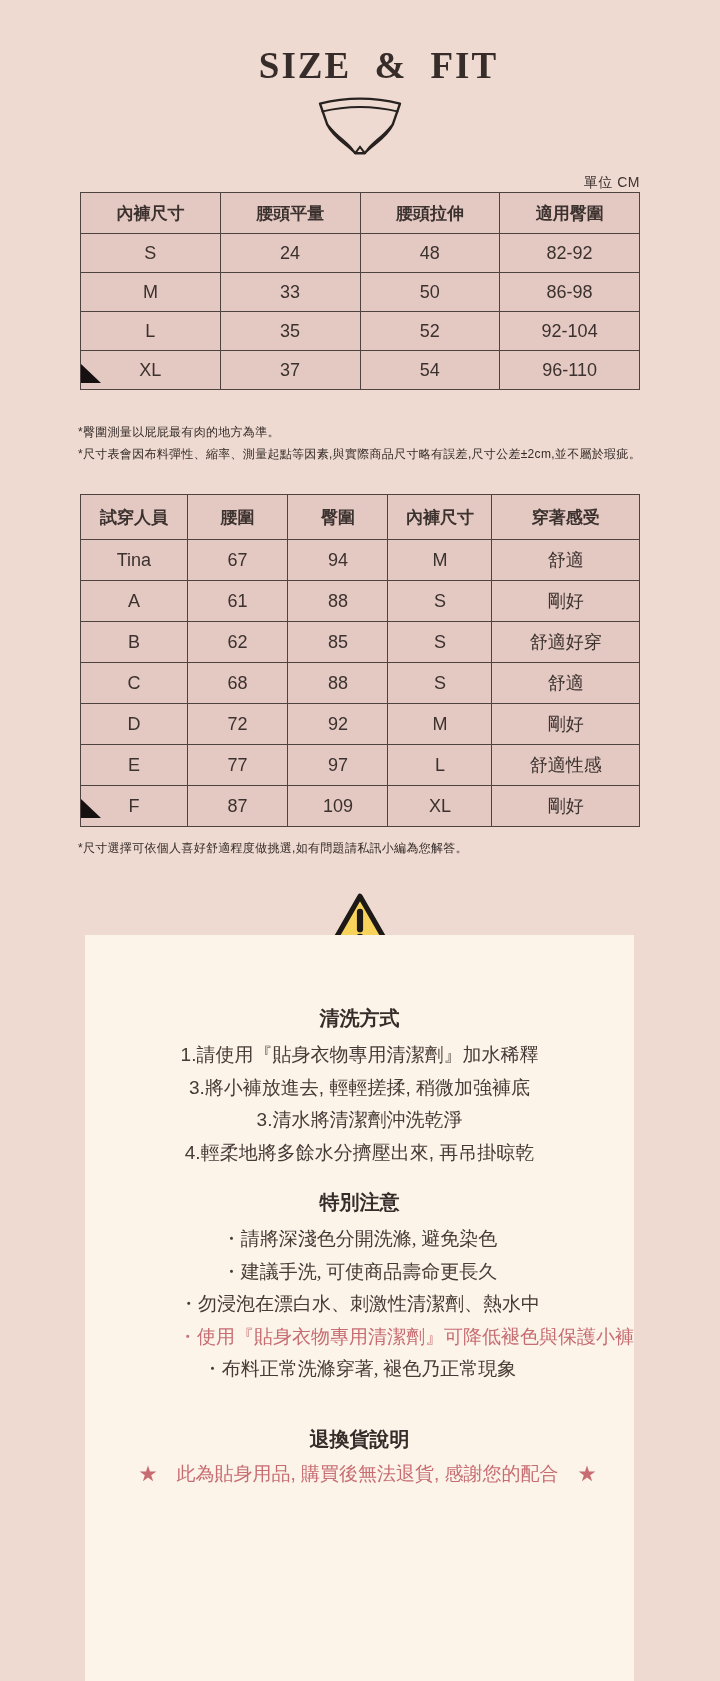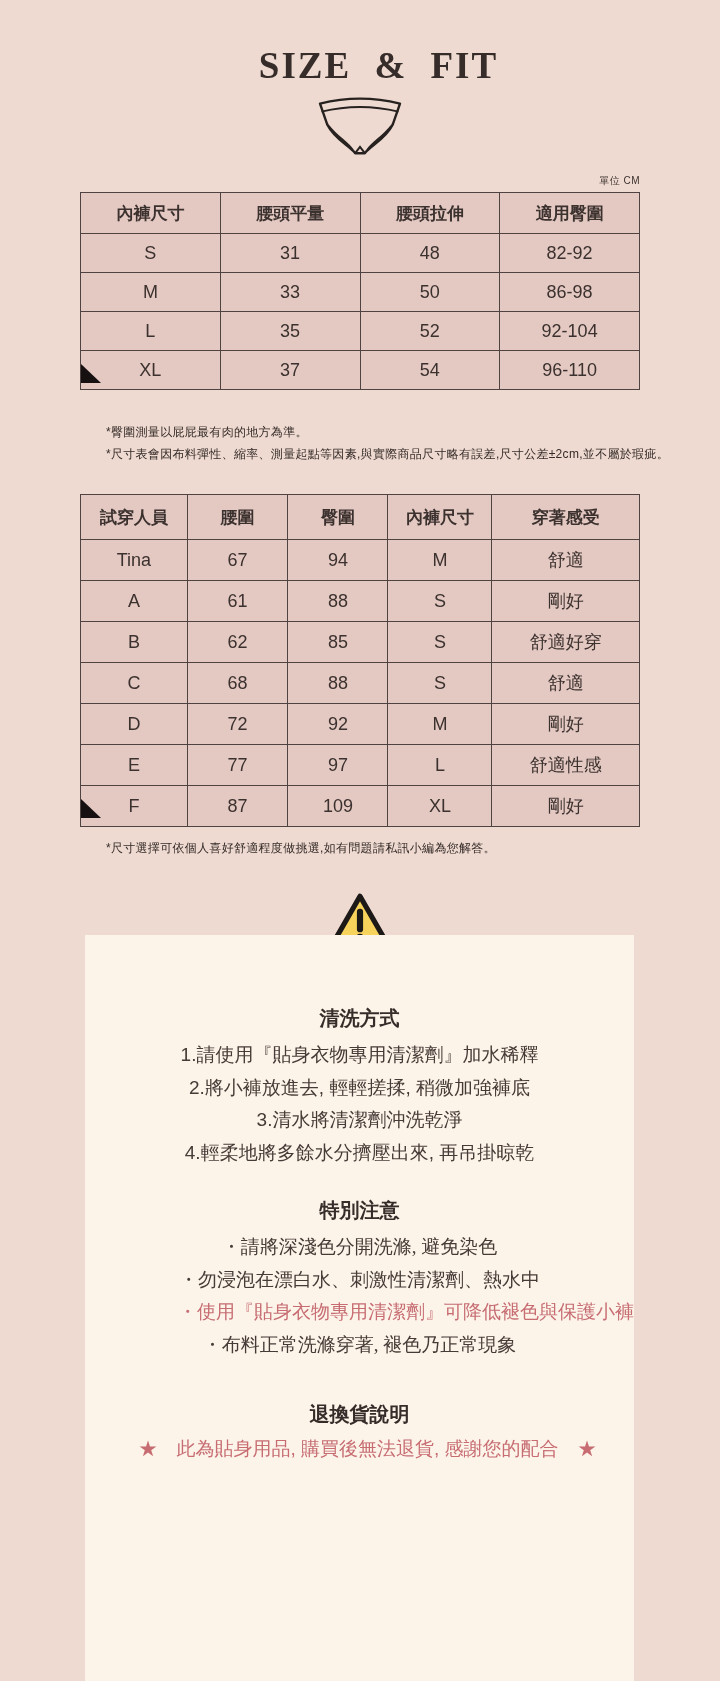--- a/index.html
+++ b/index.html
@@ -26,21 +26,21 @@
     word-spacing:12px;
     color:var(--text-dark,#362c29);
     padding-left:37px;
   }
   .panty-wrap{
     position:absolute; top:92px; left:50%;
     transform:translateX(-50%);
   }
   .unit{
     position:absolute; top:174px; right:80px;
-    font-size:10px; letter-spacing:.5px;
+    font-size:14px; letter-spacing:.5px;
     color:#3c322f;
   }
   table.tbl{
     position:absolute; left:80px; width:560px;
     border-collapse:collapse; table-layout:fixed;
     color:#3b312e;
   }
   .tbl th,.tbl td{
     border:1px solid var(--table-border,#4e4340);
     background:var(--cell-bg,#e4c8c2);
@@ -60,21 +60,20 @@
     background:var(--corner-black,#161110);
     clip-path:polygon(0 0,100% 100%,0 100%);
   }
   .corner1{left:81px; top:364px;}
   .corner2{left:81px; top:799px;}
   .note{
     position:absolute; left:78px;
     font-size:12px; font-weight:500;
     letter-spacing:.3px; white-space:nowrap;
     color:#352b28;
-    margin-left:28px;
   }
   .note1{top:424px;}
   .note2{top:446px;}
   .note3{top:840px;}
   .warning-wrap{
     position:absolute; top:891px; left:50%;
     transform:translateX(-50%);
   }
   .panel{
     position:absolute; left:85px; top:935px;
@@ -83,21 +82,21 @@
     text-align:center;
     color:#463b36;
   }
   .sec-title{
     font-size:20px; font-weight:700; line-height:26px;
     color:var(--text-dark,#362c29);
   }
   .wash-title{margin-top:70px;}
   .steps{margin-top:8px;}
   .steps .line{line-height:32.5px; font-size:19px;}
-  .notice-title{margin-top:28px;}
+  .notice-title{margin-top:20px;}
   .notice{margin-top:8px;}
   .notice .line{line-height:32.5px; font-size:19px;font-family:Liberation Serif, serif;}
   .line.accent{color:var(--accent-rose,#c76d72);text-align:right;}
   .return-title{margin-top:40px;}
   .return-note{
     margin-top:6px; font-size:19px; line-height:32px;
     color:var(--accent-rose,#c76d72);
     margin-left:16px;
   }
 </style>
@@ -131,21 +130,21 @@
       <tr>
         <th>內褲尺寸</th>
         <th>腰頭平量</th>
         <th>腰頭拉伸</th>
         <th>適用臀圍</th>
       </tr>
     </thead>
     <tbody>
       <tr>
         <td>S</td>
-        <td>31</td>
+        <td>24</td>
         <td>48</td>
         <td>82-92</td>
       </tr>
       <tr>
         <td>M</td>
         <td>33</td>
         <td>50</td>
         <td>86-98</td>
       </tr>
       <tr>
@@ -246,28 +245,29 @@
       <line x1="32" y1="20" x2="32" y2="37" stroke="#1d1916" stroke-width="6" stroke-linecap="round"></line>
       <circle cx="32" cy="45" r="3.6" fill="#1d1916"></circle>
     </svg>
   </div>
 
   <div class="panel">
 
     <div class="sec-title wash-title">清洗方式</div>
     <div class="steps">
       <div class="line">1.請使用『貼身衣物專用清潔劑』加水稀釋</div>
-      <div class="line">2.將小褲放進去, 輕輕搓揉, 稍微加強褲底</div>
+      <div class="line">3.將小褲放進去, 輕輕搓揉, 稍微加強褲底</div>
       <div class="line">3.清水將清潔劑沖洗乾淨</div>
       <div class="line">4.輕柔地將多餘水分擠壓出來, 再吊掛晾乾</div>
     </div>
 
     <div class="sec-title notice-title">特別注意</div>
     <div class="notice">
       <div class="line">・請將深淺色分開洗滌, 避免染色</div>
+      <div class="line">・建議手洗, 可使商品壽命更長久</div>
       <div class="line">・勿浸泡在漂白水、刺激性清潔劑、熱水中</div>
       <div class="line accent">・使用『貼身衣物專用清潔劑』可降低褪色與保護小褲</div>
       <div class="line">・布料正常洗滌穿著, 褪色乃正常現象</div>
     </div>
 
     <div class="sec-title return-title">退換貨說明</div>
     <div class="return-note">★　此為貼身用品, 購買後無法退貨, 感謝您的配合　★</div>
 
   </div>
 

